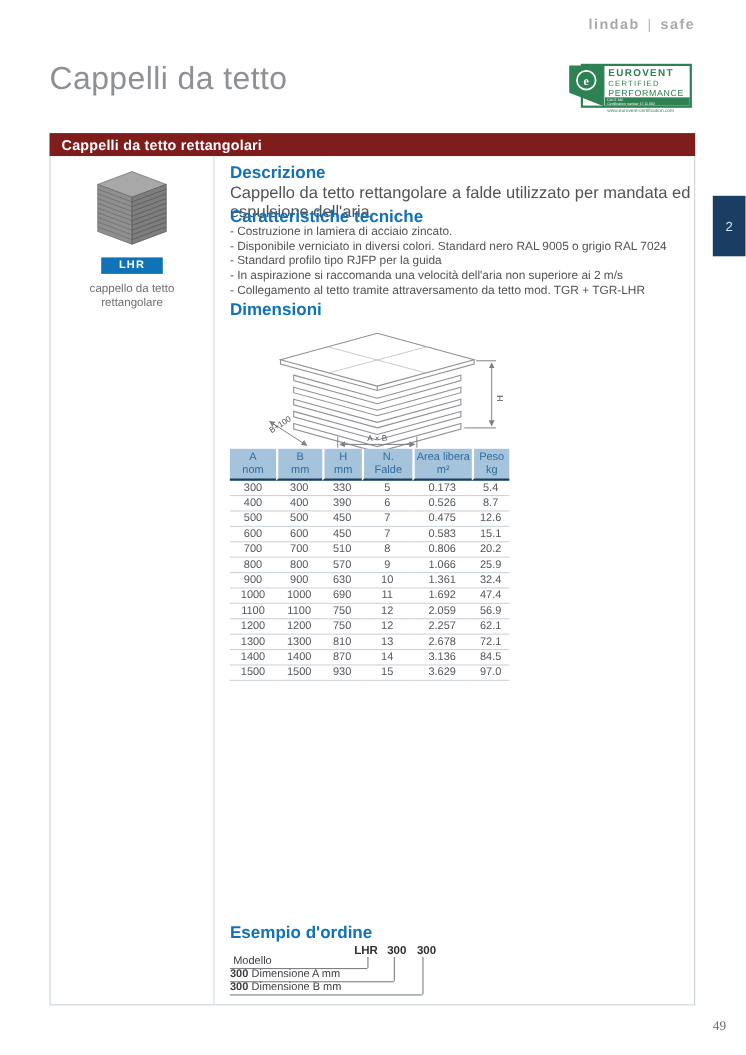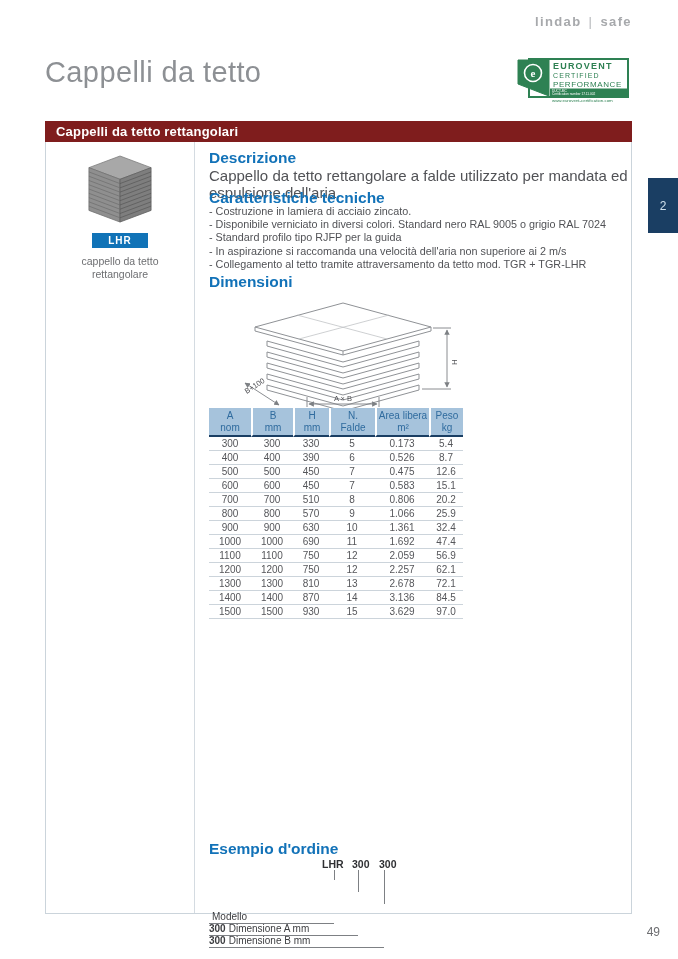--- a/index.html
+++ b/index.html
@@ -54,28 +54,28 @@
                 border-bottom:1px solid #ccd4db;padding:0;}
 
   
   .order-diagram{position:absolute;left:14px;top:716px;width:240px;height:60px;
                  font-size:10px;color:#3c3d40;}
   .code{position:absolute;top:0;font-weight:bold;font-size:10.5px;color:#2f3033;}
   .c1{left:113px}.c2{left:143px}.c3{left:170px}
   .vline{position:absolute;top:12px;width:0;border-left:1px solid #7d8084;}
   .v1{left:125px;height:10px}.v2{left:149px;height:22px}.v3{left:175px;height:34px}
   .order-row{position:absolute;left:0;border-bottom:1px solid #7d8084;height:12px;
-             line-height:12px;margin-top:43px;}
+             line-height:12px;}
   .r1{top:10px;width:125px}.r2{top:22px;width:149px}.r3{top:34px;width:175px}
   .order-row .pref{font-weight:bold;margin-right:3px;}
 
   
   .tab2{position:absolute;left:648px;top:178px;width:30px;height:55px;background:#1a3e63;
         color:#cfe0ec;font-size:12px;display:flex;align-items:center;justify-content:center;}
-  .pagenum{position:absolute;right:18px;top:925px;font-size:12px;color:#6d6e71;}
+  .pagenum{position:absolute;right:18px;top:925px;font-size:12px;color:#6d6e71;font-family:Liberation Serif, serif;}
 </style>
 </head>
 <body>
 
 <div class="page">
 
   <div class="brand">
     <span>lindab</span><span class="sep">|</span><span>safe</span>
   </div>
 

